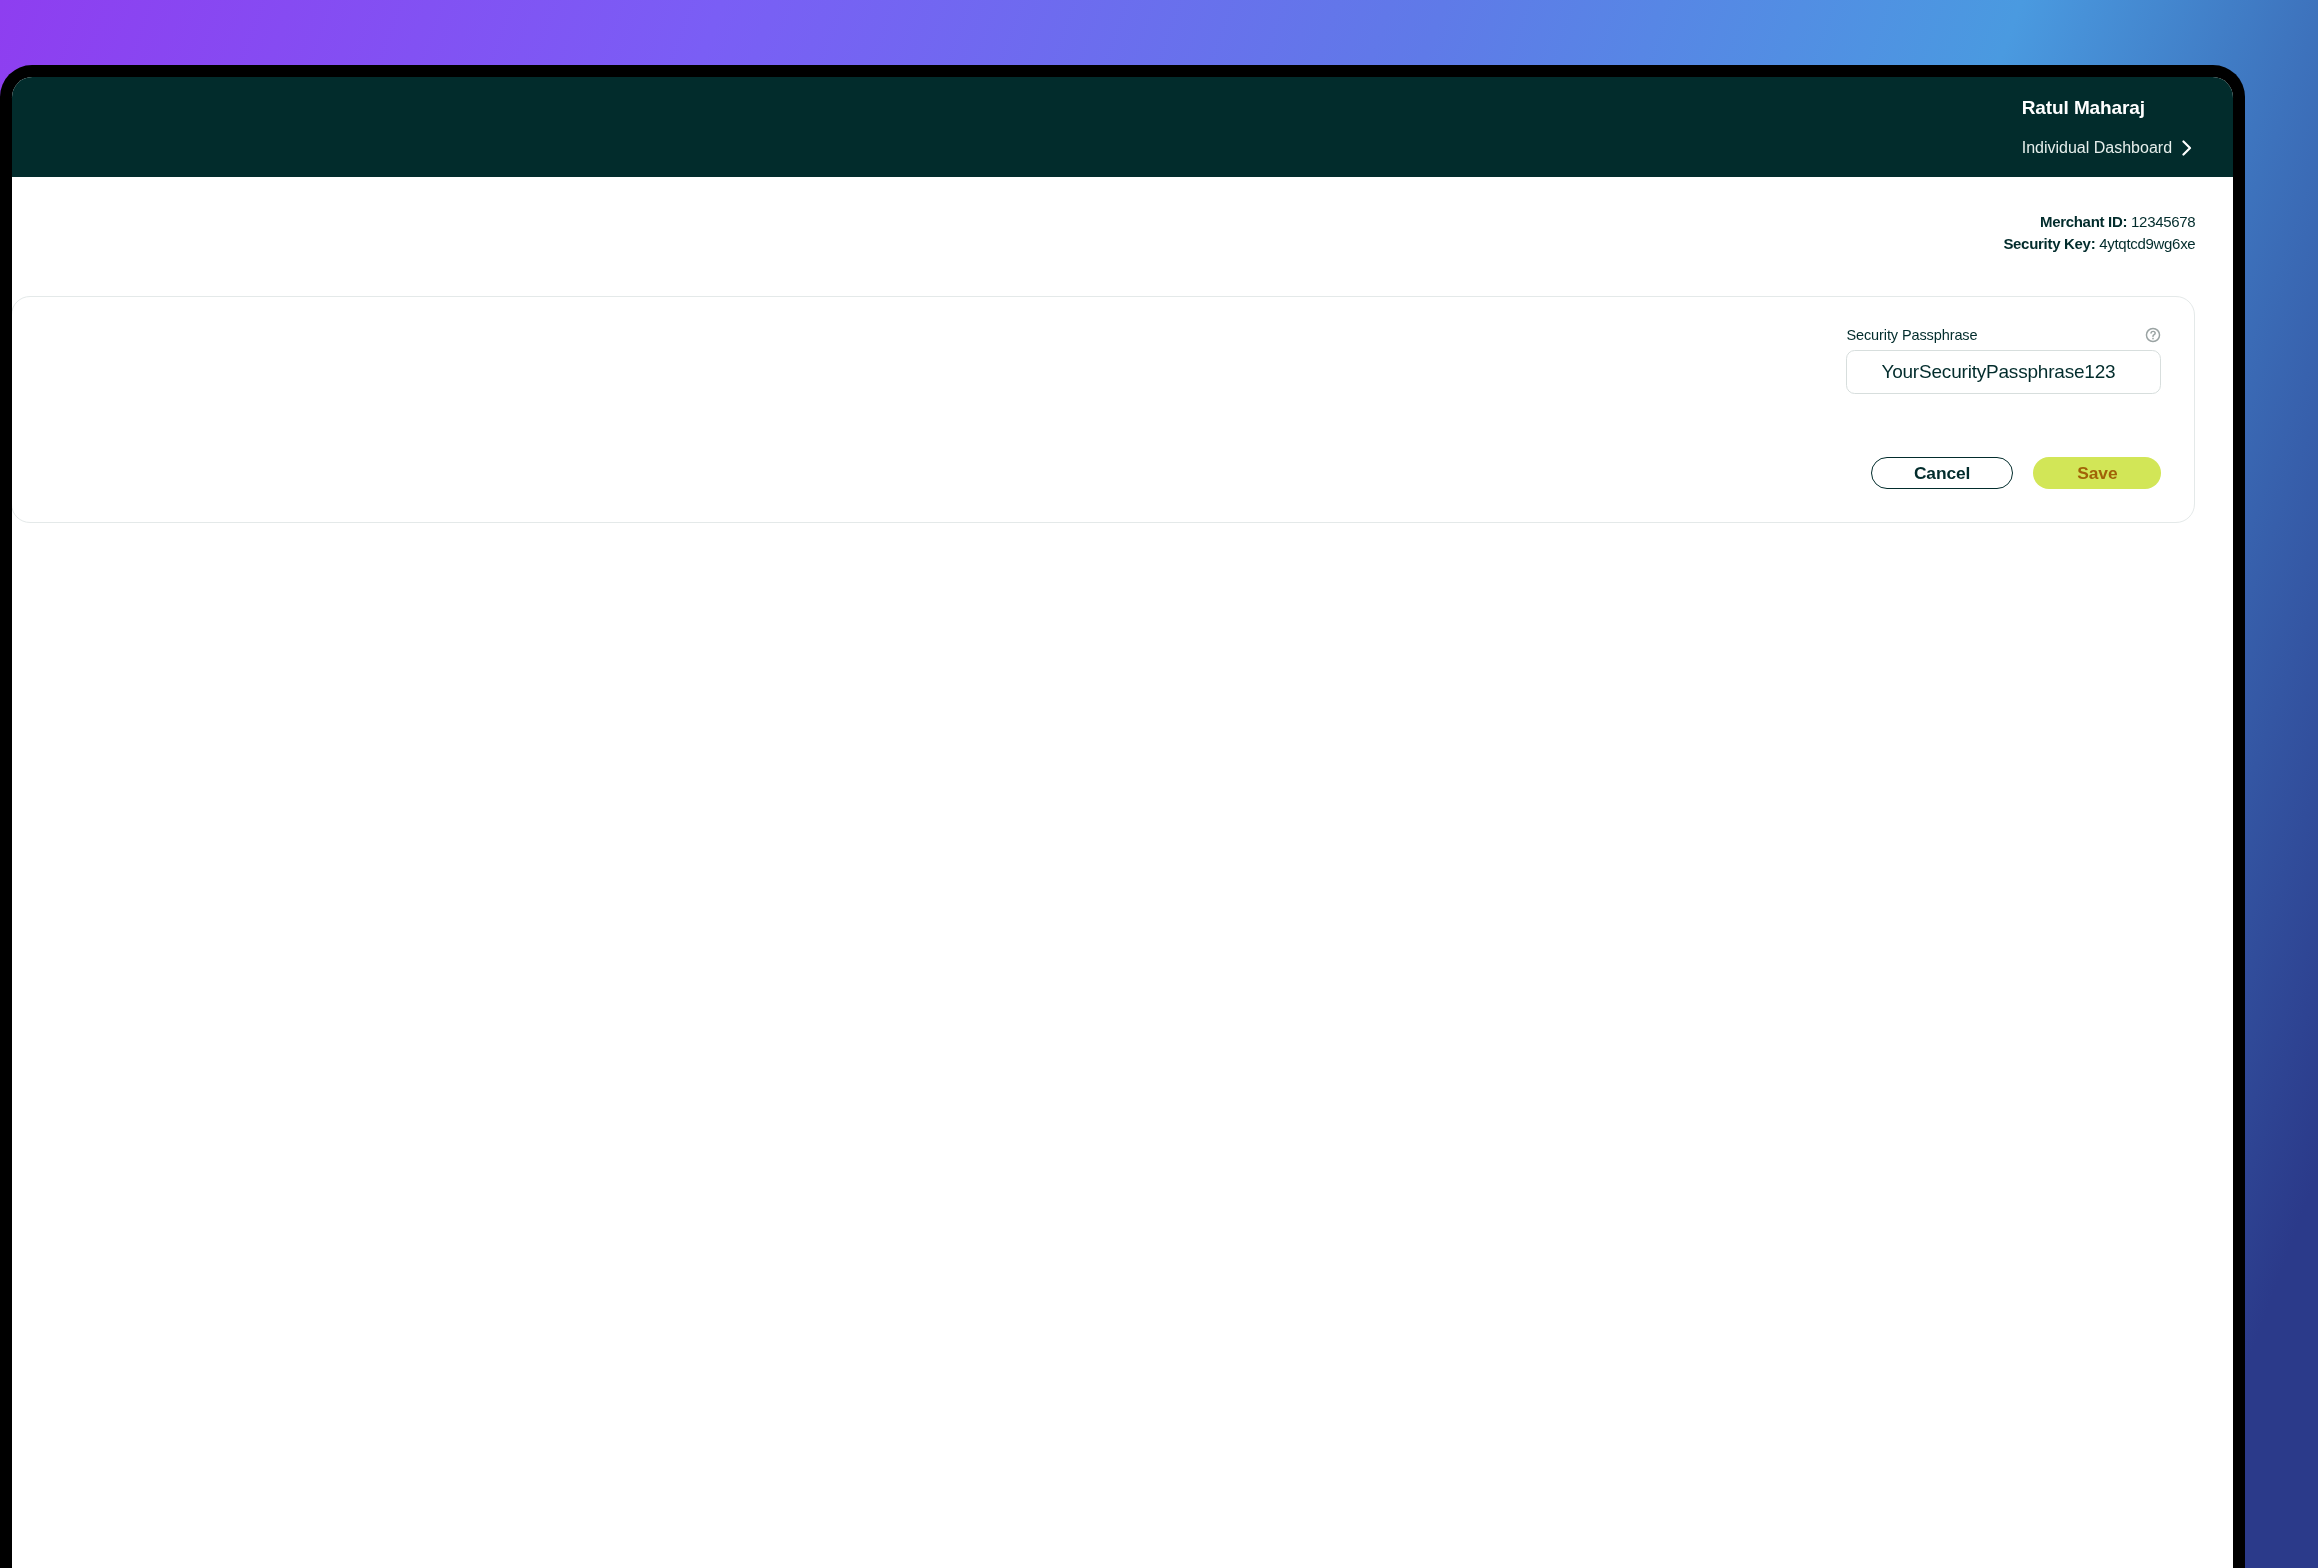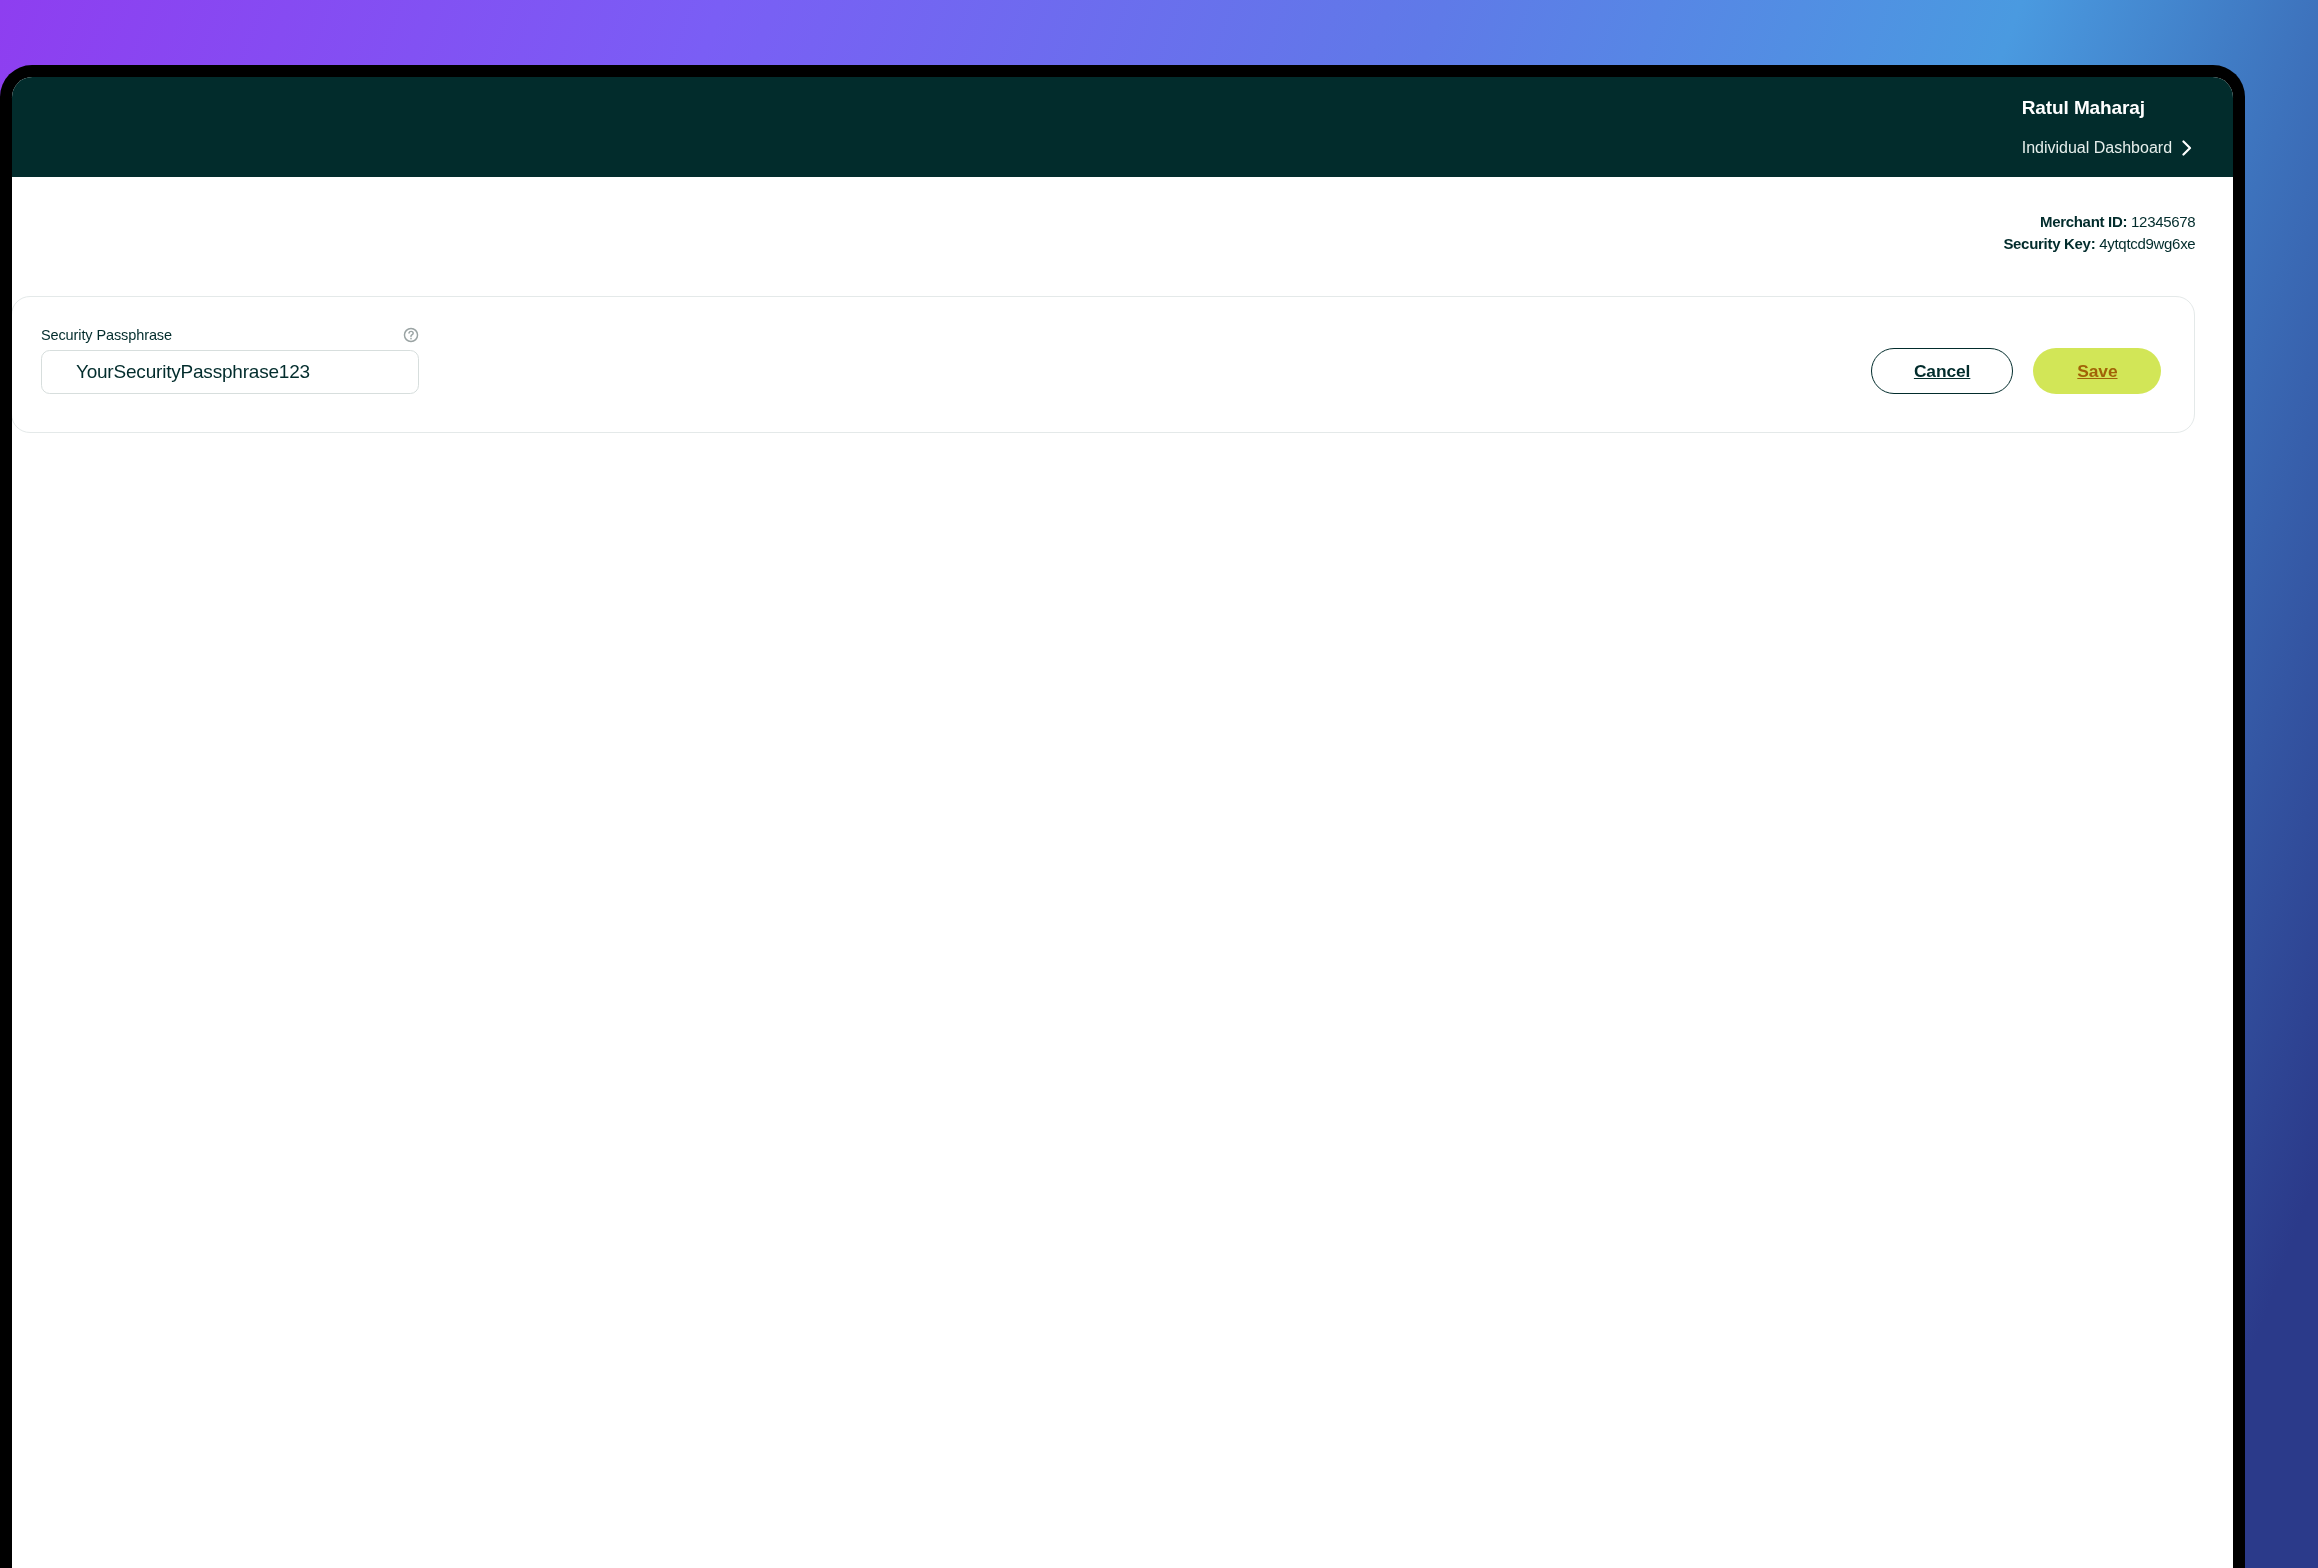--- a/index.html
+++ b/index.html
@@ -61,20 +61,21 @@
   .card {
     background: #fff;
     border: 0.7px solid #e4e9e9;
     border-radius: 19px;
     padding: 30.5px 33px 38px 29px;
     display: flex;
     align-items: flex-end;
     justify-content: space-between;
     gap: 58px;
     margin-left: -0.7px;
+    flex-direction: column;
   }
   .field-wrap { flex: 0 0 46%; max-width: 378px; }
   .label-row {
     display: flex;
     align-items: center;
     justify-content: space-between;
     margin-bottom: 7.3px;
   }
   .field-label { font-size: 14.5px; color: #022c2c; letter-spacing: -0.1px; }
   .help-ic { display: inline-flex; color: #808a8a; cursor: pointer; }
@@ -85,31 +86,30 @@
     border-radius: 8.7px;
     padding: 0 34px;
     font-size: 19px;
     color: #022c2c;
     background: #fff;
     outline: none;
     letter-spacing: -0.2px;
   }
   .actions { display: flex; gap: 20.3px; align-items: center; }
   .btn {
-    height: 46px;
+    height: 32px;
     min-width: 142px;
     border-radius: 7261px;
     font-size: 17.4px;
     font-weight: 600;
     display: inline-flex;
     align-items: center;
     justify-content: center;
     cursor: pointer;
     letter-spacing: -0.1px;
-    text-decoration: underline;
   }
   .btn-outline {
     background: #fff;
     border: 1.5px solid #022c2c;
     color: #022c2c;
   }
   .btn-primary {
     background: #d2e657;
     border: none;
     color: #a16207;

